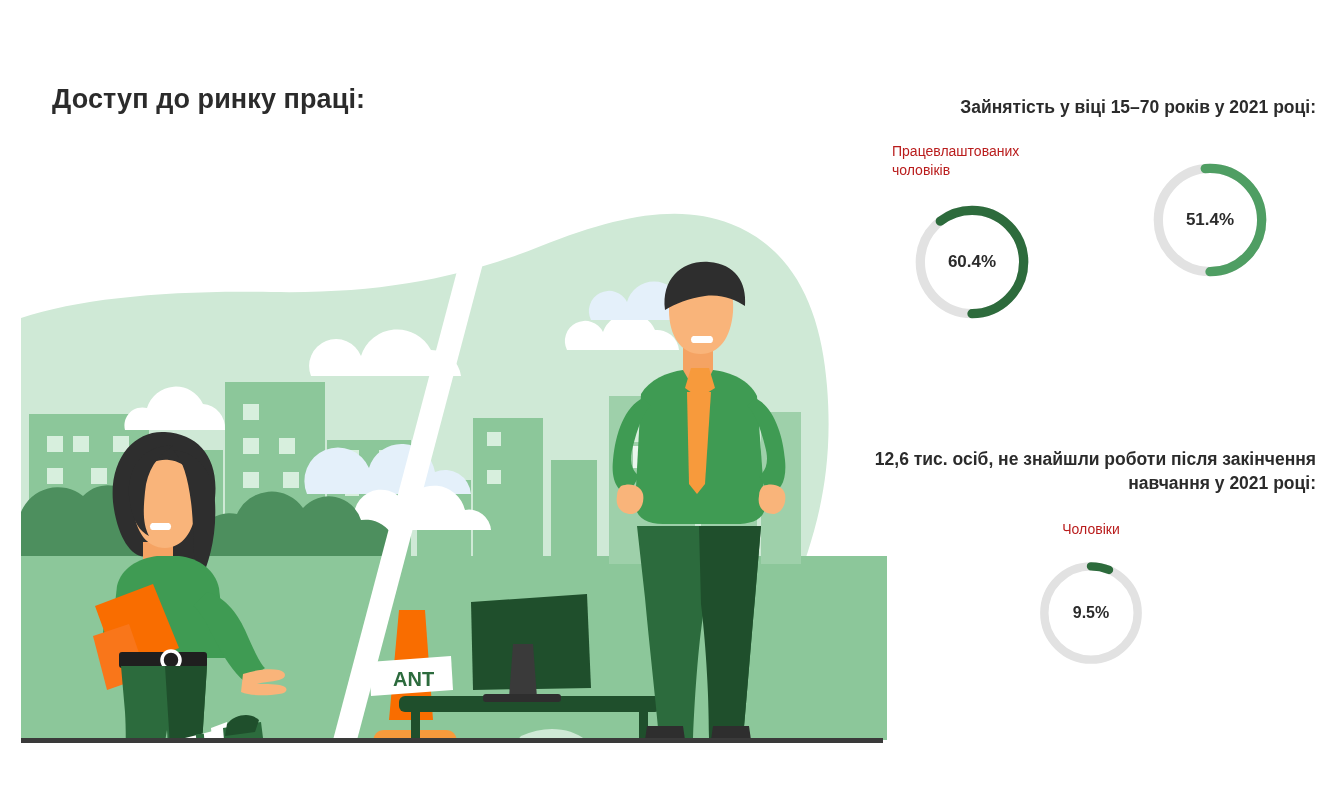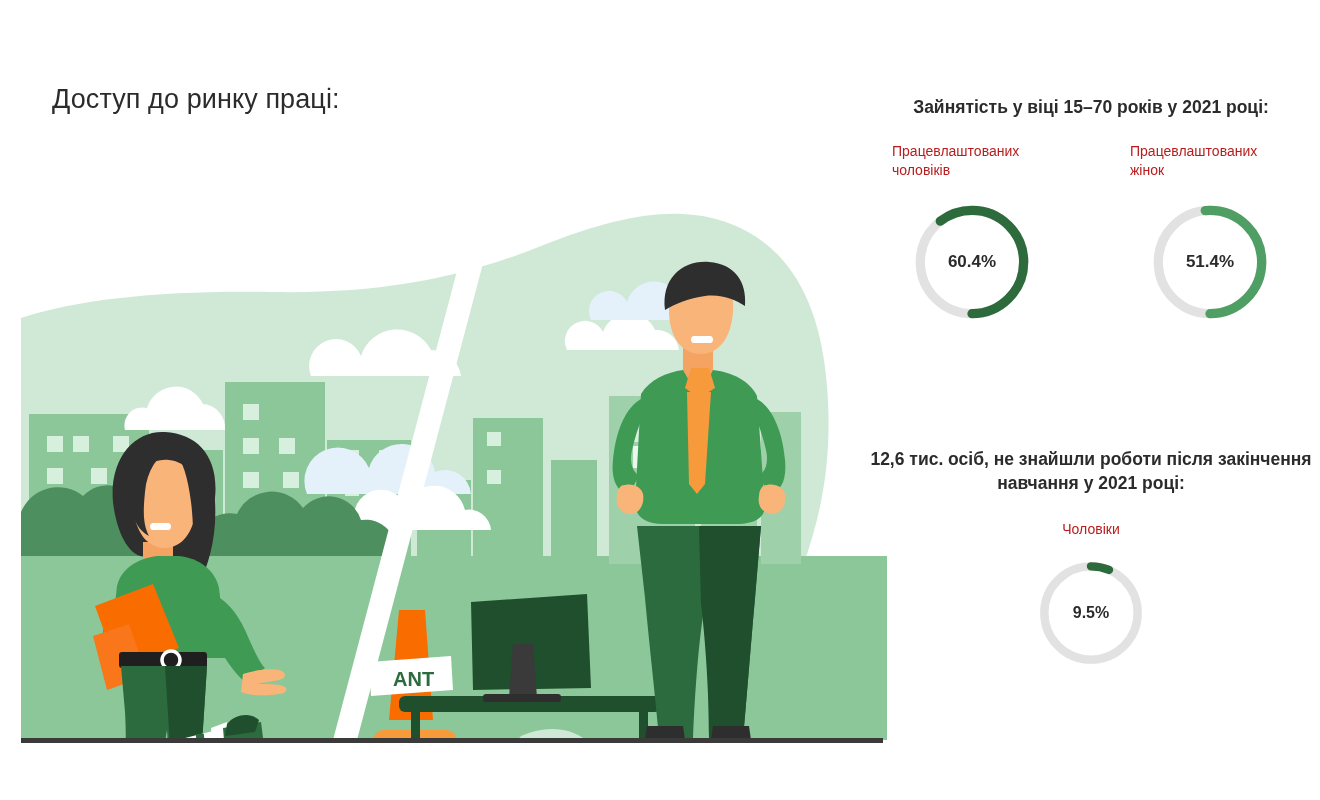--- a/index.html
+++ b/index.html
@@ -16,21 +16,21 @@
     height: 800px;
     background: #ffffff;
   }
 
   
   #page-title {
     position: absolute;
     left: 52px;
     top: 84px;
     font-size: 27px;
-    font-weight: normal;
+    font-weight: bold;
     color: #2b2b2b;
     letter-spacing: 0.1px;
     white-space: nowrap;
   }
 
   
   #illustration {
     position: absolute;
     left: 0;
     top: 150px;
@@ -46,21 +46,21 @@
     left: 862px;
     top: 96px;
     width: 458px;
     height: 660px;
   }
   .section { position: absolute; left: 0; width: 458px; }
   #section-employment { top: 0; }
   #section-unemployed { top: 352px; }
 
   .section-heading {
-    text-align: center;
+    text-align: right;
     font-size: 17.5px;
     font-weight: bold;
     color: #2b2b2b;
     line-height: 1.36;
     padding: 0 4px;
   }
   .donut-pair {
     display: flex;
     justify-content: center;
     gap: 80px;
@@ -334,21 +334,20 @@
           <div class="donut-wrap">
             <svg viewBox="0 0 120 120">
               <circle cx="60" cy="60" r="50" fill="none" stroke="#e2e2e2" stroke-width="9"></circle>
               <circle cx="60" cy="60" r="50" fill="none" stroke="#2d6b3c" stroke-width="9" stroke-linecap="round" stroke-dasharray="189.8 314.2"></circle>
             </svg>
             <div class="donut-value">60.4%</div>
           </div>
         </div>
 
         <div class="donut-cell">
-          <div class="donut-label">Працевлаштованих жінок</div>
           <div class="donut-wrap">
             <svg viewBox="0 0 120 120">
               <circle cx="60" cy="60" r="50" fill="none" stroke="#e2e2e2" stroke-width="9"></circle>
               <circle cx="60" cy="60" r="50" fill="none" stroke="#4f9e63" stroke-width="9" stroke-linecap="round" stroke-dasharray="161.5 314.2"></circle>
             </svg>
             <div class="donut-value">51.4%</div>
           </div>
         </div>
 
       </div>

